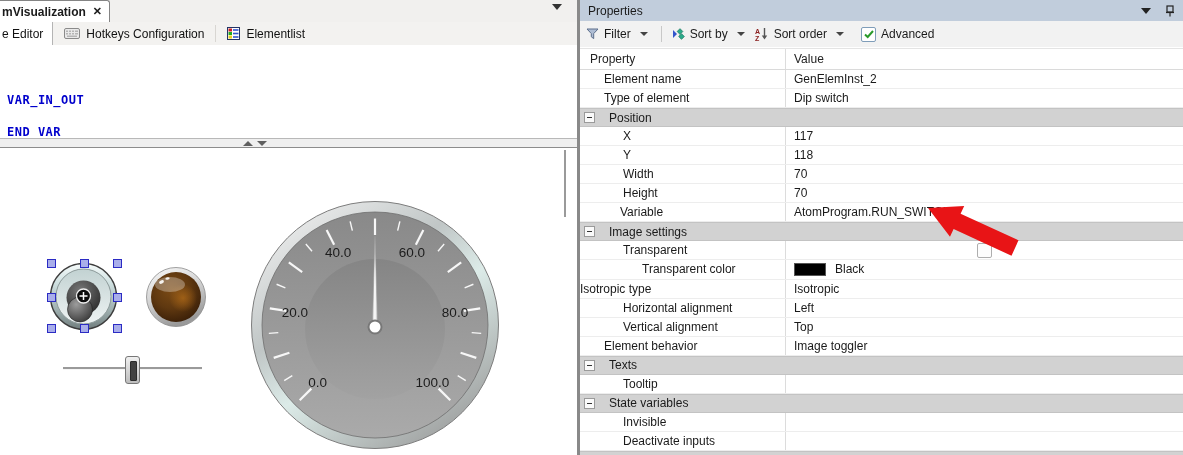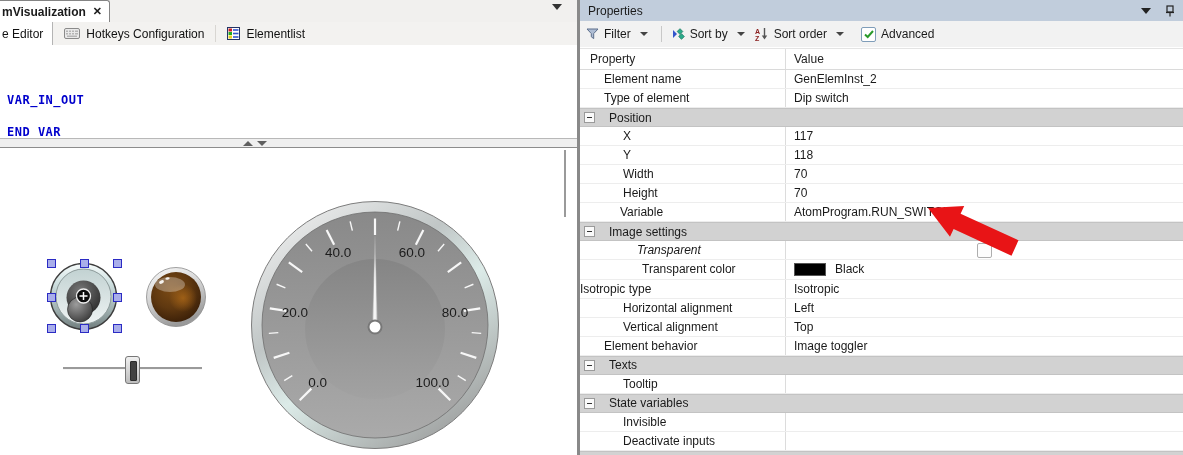--- a/index.html
+++ b/index.html
@@ -379,21 +379,21 @@
           </div>
           <div class="cell-value">
             <span>AtomProgram.RUN_SWITCH</span>
           </div>
         </div>
         <div class="grid-row group">
           <div class="minus-box"></div>
           <span>Image settings</span>
         </div>
         <div class="grid-row item">
-          <div class="cell-label" style="padding-left: 57px; font-style: italic;">
+          <div class="cell-label" style="padding-left: 43px;">
             <span>Transparent</span>
           </div>
           <div class="cell-value" style="justify-content: center; padding-left: 0px;">
             <div class="prop-checkbox"></div>
           </div>
         </div>
         <div class="grid-row item">
           <div class="cell-label" style="padding-left: 62px;">
             <span>Transparent color</span>
           </div>

